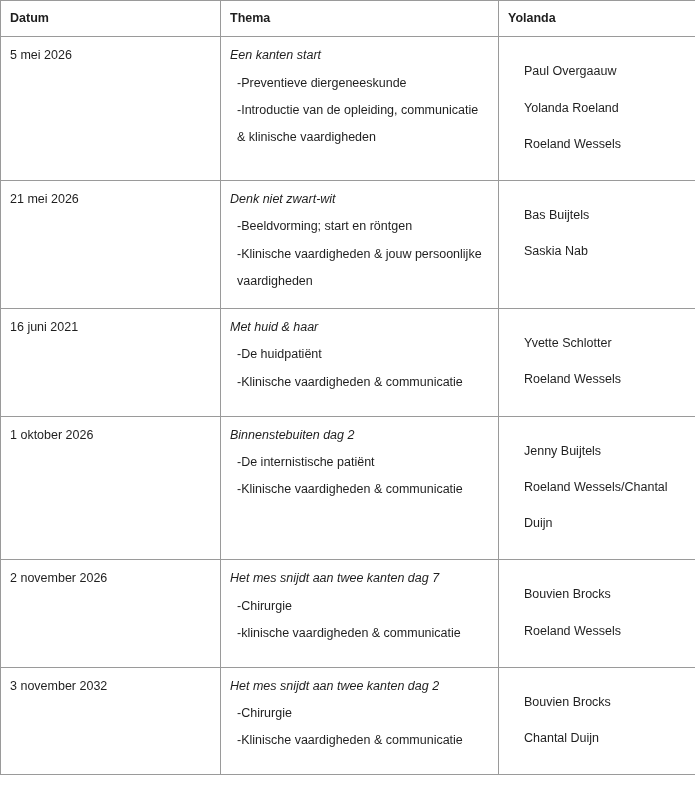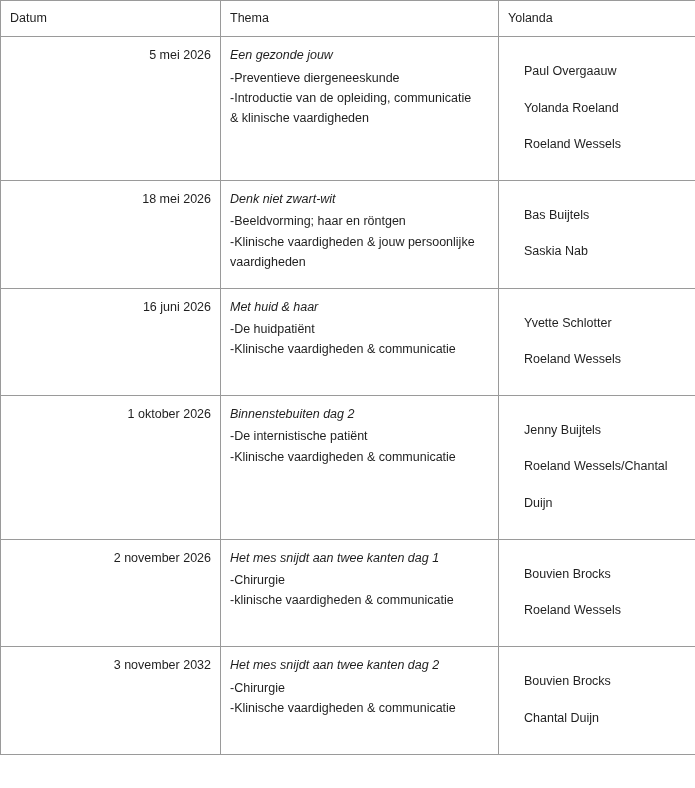--- a/index.html
+++ b/index.html
@@ -29,36 +29,35 @@
   table.schedule col.col-teachers { width: 197px; }
 
   table.schedule th,
   table.schedule td {
     border: 1px solid #9a9a9a;
     vertical-align: top;
     padding: 8px 9px 10px 9px;
     line-height: 1.62;
   }
   table.schedule thead th {
-    font-weight: normal;
+    font-weight: bold;
     text-align: left;
     padding-top: 7px;
     padding-bottom: 8px;
     color: #1f1f1f;
   }
   .cell-date {
     white-space: nowrap;
-    text-align: right;
   }
   .theme-title {
     font-style: italic;
     margin: 0 0 2px 0;
   }
   .theme-line {
-    margin: 0;
+    margin: 7px;
     padding: 0;
   }
   .teacher-line {
     margin: 16px;
     padding: 0;
   }
 </style>
 </head>
 <body>
 
@@ -75,49 +74,49 @@
         <th>Thema</th>
         <th>Yolanda</th>
       </tr>
     </thead>
     <tbody>
         <tr>
           <td class="cell-date">
             <div>5 mei 2026</div>
           </td>
           <td class="cell-theme">
-            <div class="theme-title">Een gezonde jouw</div>
+            <div class="theme-title">Een kanten start</div>
             <div class="theme-line">-Preventieve diergeneeskunde</div>
             <div class="theme-line">-Introductie van de opleiding, communicatie</div>
             <div class="theme-line">&amp; klinische vaardigheden</div>
           </td>
           <td class="cell-teachers">
             <div class="teacher-line">Paul Overgaauw</div>
             <div class="teacher-line">Yolanda Roeland</div>
             <div class="teacher-line">Roeland Wessels</div>
           </td>
         </tr>
         <tr>
           <td class="cell-date">
-            <div>18 mei 2026</div>
+            <div>21 mei 2026</div>
           </td>
           <td class="cell-theme">
             <div class="theme-title">Denk niet zwart-wit</div>
-            <div class="theme-line">-Beeldvorming; haar en röntgen</div>
+            <div class="theme-line">-Beeldvorming; start en röntgen</div>
             <div class="theme-line">-Klinische vaardigheden &amp; jouw persoonlijke</div>
             <div class="theme-line">vaardigheden</div>
           </td>
           <td class="cell-teachers">
             <div class="teacher-line">Bas Buijtels</div>
             <div class="teacher-line">Saskia Nab</div>
           </td>
         </tr>
         <tr>
           <td class="cell-date">
-            <div>16 juni 2026</div>
+            <div>16 juni 2021</div>
           </td>
           <td class="cell-theme">
             <div class="theme-title">Met huid &amp; haar</div>
             <div class="theme-line">-De huidpatiënt</div>
             <div class="theme-line">-Klinische vaardigheden &amp; communicatie</div>
           </td>
           <td class="cell-teachers">
             <div class="teacher-line">Yvette Schlotter</div>
             <div class="teacher-line">Roeland Wessels</div>
           </td>
@@ -135,21 +134,21 @@
             <div class="teacher-line">Jenny Buijtels</div>
             <div class="teacher-line">Roeland Wessels/Chantal</div>
             <div class="teacher-line">Duijn</div>
           </td>
         </tr>
         <tr>
           <td class="cell-date">
             <div>2 november 2026</div>
           </td>
           <td class="cell-theme">
-            <div class="theme-title">Het mes snijdt aan twee kanten dag 1</div>
+            <div class="theme-title">Het mes snijdt aan twee kanten dag 7</div>
             <div class="theme-line">-Chirurgie</div>
             <div class="theme-line">-klinische vaardigheden &amp; communicatie</div>
           </td>
           <td class="cell-teachers">
             <div class="teacher-line">Bouvien Brocks</div>
             <div class="teacher-line">Roeland Wessels</div>
           </td>
         </tr>
         <tr>
           <td class="cell-date">

